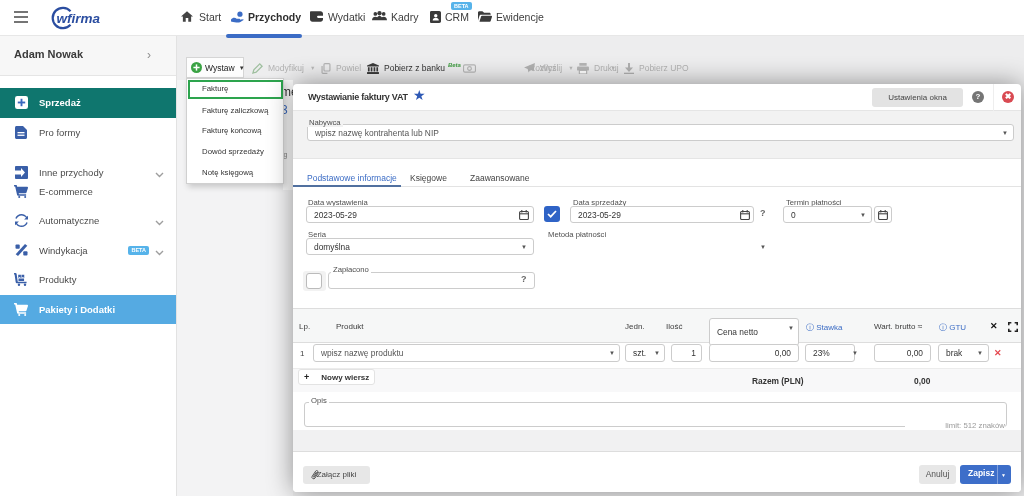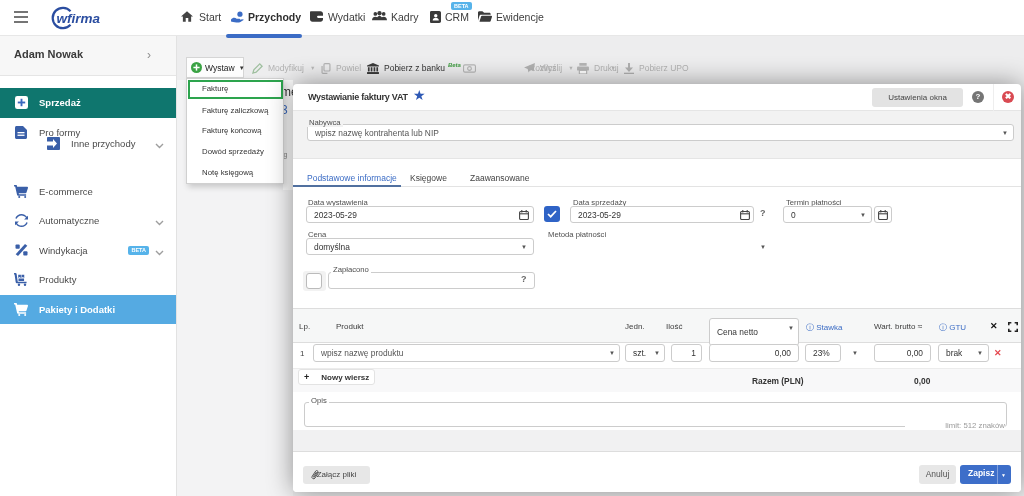--- a/index.html
+++ b/index.html
@@ -141,21 +141,21 @@
         <rect x="6" y="3" width="2" height="8" fill="#3b68bf"></rect>
       </svg>
     </span>Sprzedaż</div>
 <div class="side-item" style="top:117.5px;height:29.5px;"><span class="ic">
       <svg width="12" height="13" viewBox="0 0 12 13">
         <path d="M0 1.5 C0 .7 .7 0 1.5 0 H8 L12 4 V11.5 C12 12.3 11.3 13 10.5 13 H1.5 C.7 13 0 12.3 0 11.5 Z" fill="#3a5fa8"></path>
         <rect x="2.5" y="6" width="7" height="1.3" fill="#fff"></rect>
         <rect x="2.5" y="8.6" width="7" height="1.3" fill="#fff"></rect>
       </svg>
     </span>Pro formy</div>
-<div class="side-item" style="top:129px;height:29.5px;padding-left:32px;"><span class="ic">
+<div class="side-item" style="top:158px;height:29.5px;"><span class="ic">
       <svg width="13" height="13" viewBox="0 0 13 13">
         <path d="M1 0 H12 C12.5 0 13 .5 13 1 V12 C13 12.5 12.5 13 12 13 H1 C.5 13 0 12.5 0 12 V8.5 H6 V11 L10 6.5 L6 2 V4.5 H0 V1 C0 .5 .5 0 1 0 Z" fill="#3a5fa8"></path>
       </svg>
     </span>Inne przychody<span class="side-chev"><svg width="9" height="6" viewBox="0 0 9 6">
         <polyline points="1,1 4.5,4.5 8,1" fill="none" stroke="#9e9e9e" stroke-width="1.4"></polyline>
       </svg></span></div>
 <div class="side-item" style="top:176.5px;height:29.5px;"><span class="ic">
       <svg width="14" height="13" viewBox="0 0 15 14">
         <g fill="#3a5fa8">
           <path d="M0 0 H2.8 L3.4 2 H14.2 C14.8 2 15.2 2.6 15 3.2 L13.4 8.2 C13.3 8.7 12.8 9 12.3 9 H5 L5.3 10 H13 V11.5 H4.3 C3.8 11.5 3.4 11.2 3.3 10.7 L1.2 1.5 H0 Z"></path>
@@ -348,21 +348,21 @@
   <div class="finput" style="left:581px;top:122px;width:18px;height:17px;"></div>
   <svg class="abs" style="left:585px;top:126px;" width="10" height="10" viewBox="0 0 10 10">
       <g fill="none" stroke="#444" stroke-width="1.1">
         <rect x=".6" y="1.5" width="8.8" height="8" rx="1"></rect>
         <line x1="2.8" y1="0" x2="2.8" y2="2.5"></line>
         <line x1="7.2" y1="0" x2="7.2" y2="2.5"></line>
         <line x1=".6" y1="3.8" x2="9.4" y2="3.8"></line>
       </g>
     </svg>
 
-  <div class="flabel" style="left:15px;top:146px;">Cena</div>
+  <div class="flabel" style="left:15px;top:146px;">Seria</div>
   <div class="finput" style="left:13px;top:154px;width:228px;height:17px;">
       <span class="ph" style="color:#333;">domyślna</span>
     </div>
   <div class="caret" style="left:228px;top:160px;">▼</div>
   <div class="flabel" style="left:255px;top:146px;">Metoda płatności</div>
   <div class="caret" style="left:467px;top:160px;">▼</div>
 
   <div class="abs" style="left:10px;top:187px;width:23px;height:20px;background:#f2f2f2;border-radius:3px;"></div>
   <div class="abs" style="left:13px;top:189px;width:16px;height:16px;background:#fff;border:1px solid #bbb;border-radius:3px;"></div>
   <div class="finput" style="left:35px;top:188px;width:207px;height:17px;"></div>
@@ -400,21 +400,21 @@
   <div class="finput" style="left:332px;top:260px;width:40px;height:18px;">
       <span class="ph" style="color:#333;">szt.</span>
     </div>
   <div class="caret" style="left:361px;top:266px;">▼</div>
   <div class="finput" style="left:378px;top:260px;width:31px;height:18px;">
       <span style="margin-left:auto;margin-right:5px;color:#333;">1</span>
     </div>
   <div class="finput" style="left:416px;top:260px;width:90px;height:18px;">
       <span style="margin-left:auto;margin-right:7px;color:#333;">0,00</span>
     </div>
-  <div class="finput" style="left:512px;top:260px;width:36px;height:18px;">
+  <div class="finput" style="left:512px;top:260px;width:50px;height:18px;">
       <span class="ph" style="color:#333;">23%</span>
     </div>
   <div class="caret" style="left:559px;top:266px;">▼</div>
   <div class="finput" style="left:581px;top:260px;width:57px;height:18px;">
       <span style="margin-left:auto;margin-right:7px;color:#333;">0,00</span>
     </div>
   <div class="finput" style="left:645px;top:260px;width:51px;height:18px;">
       <span class="ph" style="color:#333;">brak</span>
     </div>
   <div class="caret" style="left:684px;top:266px;">▼</div>

